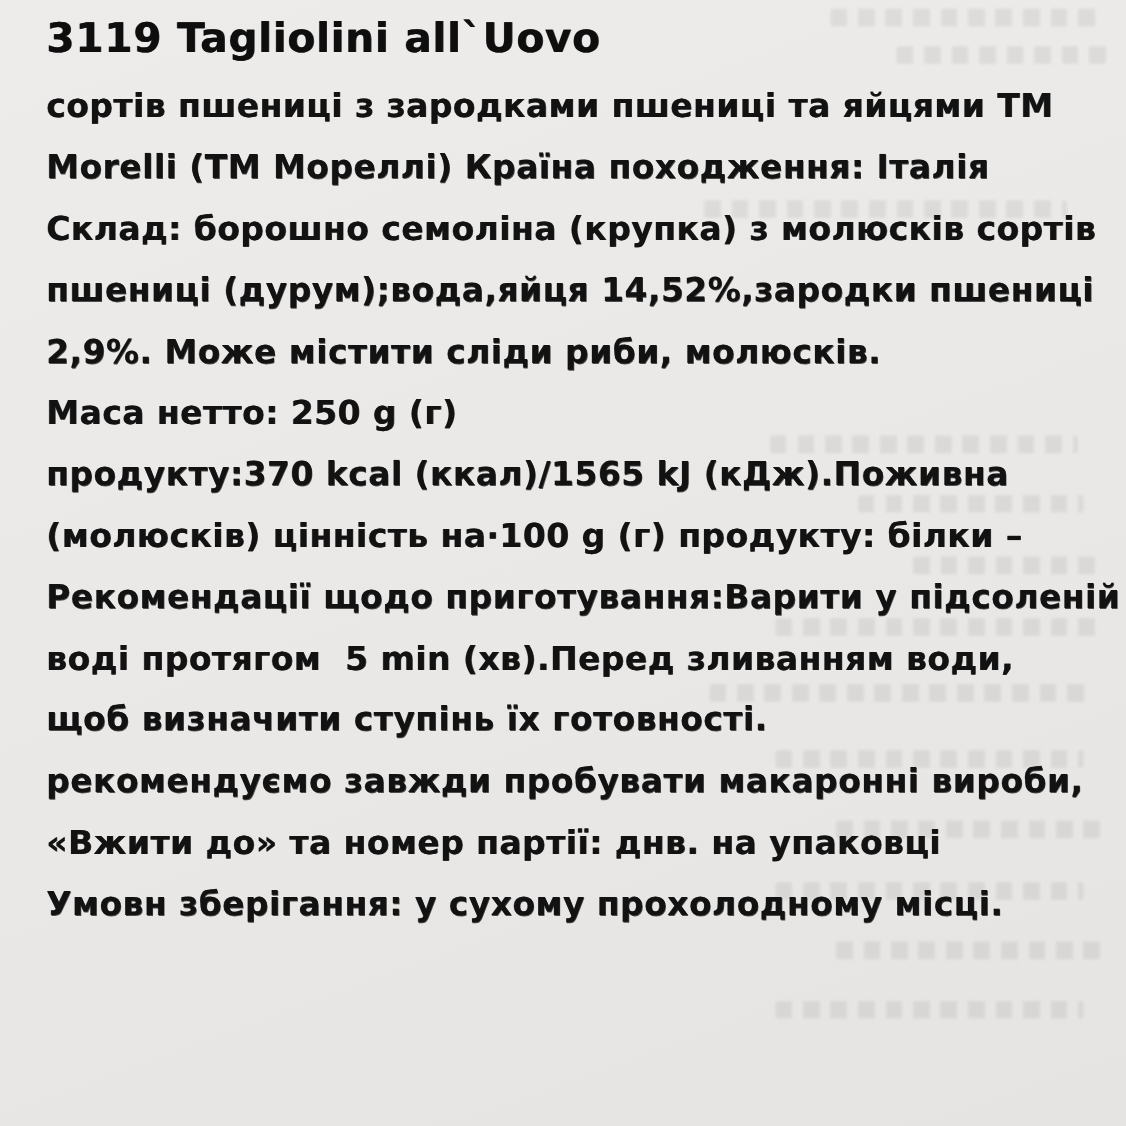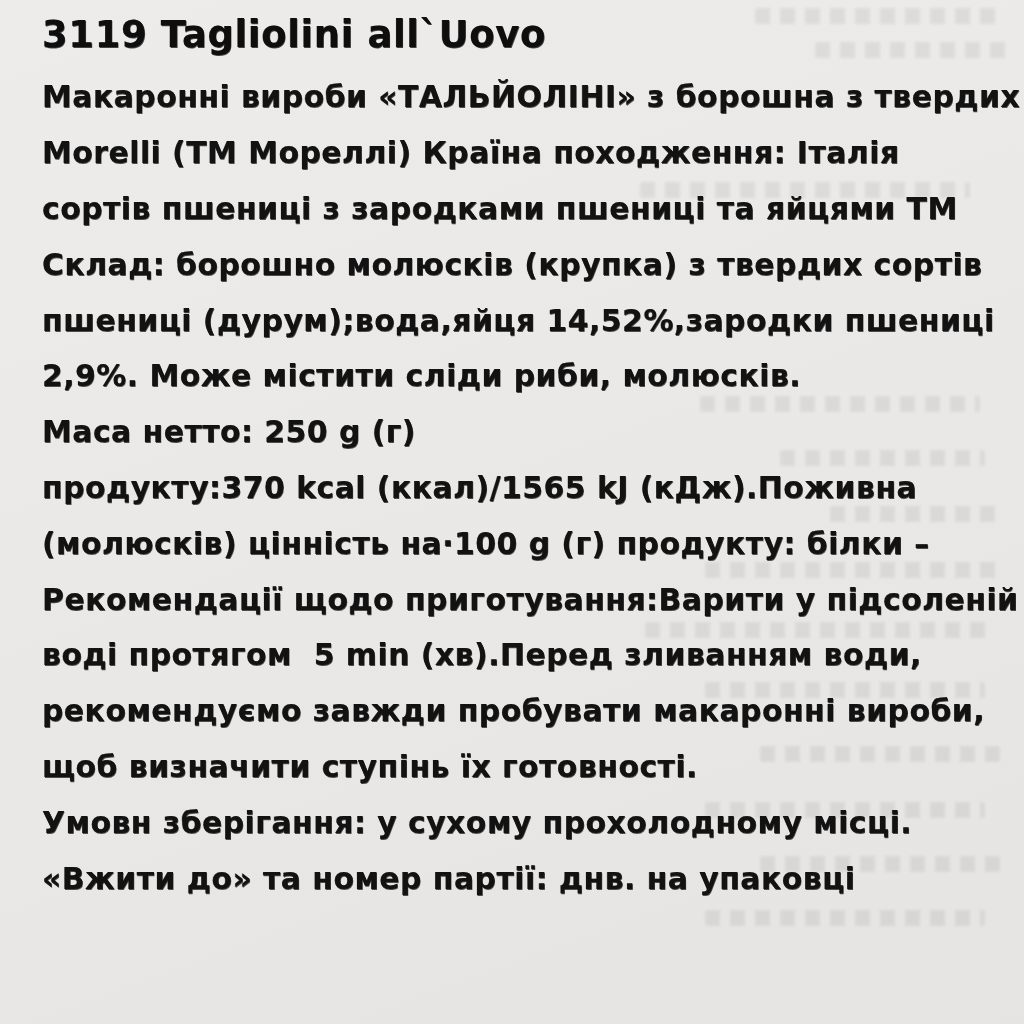--- a/index.html
+++ b/index.html
@@ -82,30 +82,27 @@
     <div class="ghost" style="left:760px; top:856px; width:240px;"></div>
     <div class="ghost" style="left:705px; top:910px; width:280px;"></div>
   </div>
 
   <div class="text-col">
     <div class="title-row">
       <span>3119 Tagliolini all`Uovo</span>
     </div>
 
     <div class="line">
-        <span>Макаронні вироби «ТАЛЬЙОЛІНІ» з борошна з твердих</span>
+        <span>сортів пшениці з зародками пшениці та яйцями ТМ</span>
       </div>
     <div class="line">
         <span>Morelli (ТМ Мореллі) Країна походження: Італія</span>
       </div>
     <div class="line">
-        <span>сортів пшениці з зародками пшениці та яйцями ТМ</span>
-      </div>
-    <div class="line">
-        <span>Склад: борошно молюсків (крупка) з твердих сортів</span>
+        <span>Склад: борошно семоліна (крупка) з молюсків сортів</span>
       </div>
     <div class="line">
         <span>пшениці (дурум);вода,яйця 14,52%,зародки пшениці</span>
       </div>
     <div class="line">
         <span>2,9%. Може містити сліди риби, молюсків.</span>
       </div>
     <div class="line">
         <span>Маса нетто: 250 g (г)</span>
       </div>
@@ -115,26 +112,26 @@
     <div class="line">
         <span>(молюсків) цінність на·100 g (г) продукту: білки –</span>
       </div>
     <div class="line">
         <span>Рекомендації щодо приготування:Варити у підсоленій</span>
       </div>
     <div class="line">
         <span>воді протягом  5 min (хв).Перед зливанням води,</span>
       </div>
     <div class="line">
+        <span>щоб визначити ступінь їх готовності.</span>
+      </div>
+    <div class="line">
         <span>рекомендуємо завжди пробувати макаронні вироби,</span>
       </div>
     <div class="line">
-        <span>щоб визначити ступінь їх готовності.</span>
+        <span>«Вжити до» та номер партії: днв. на упаковці</span>
       </div>
     <div class="line">
         <span>Умовн зберігання: у сухому прохолодному місці.</span>
-      </div>
-    <div class="line">
-        <span>«Вжити до» та номер партії: днв. на упаковці</span>
       </div>
   </div>
 
 </div>
 
 </body></html>

